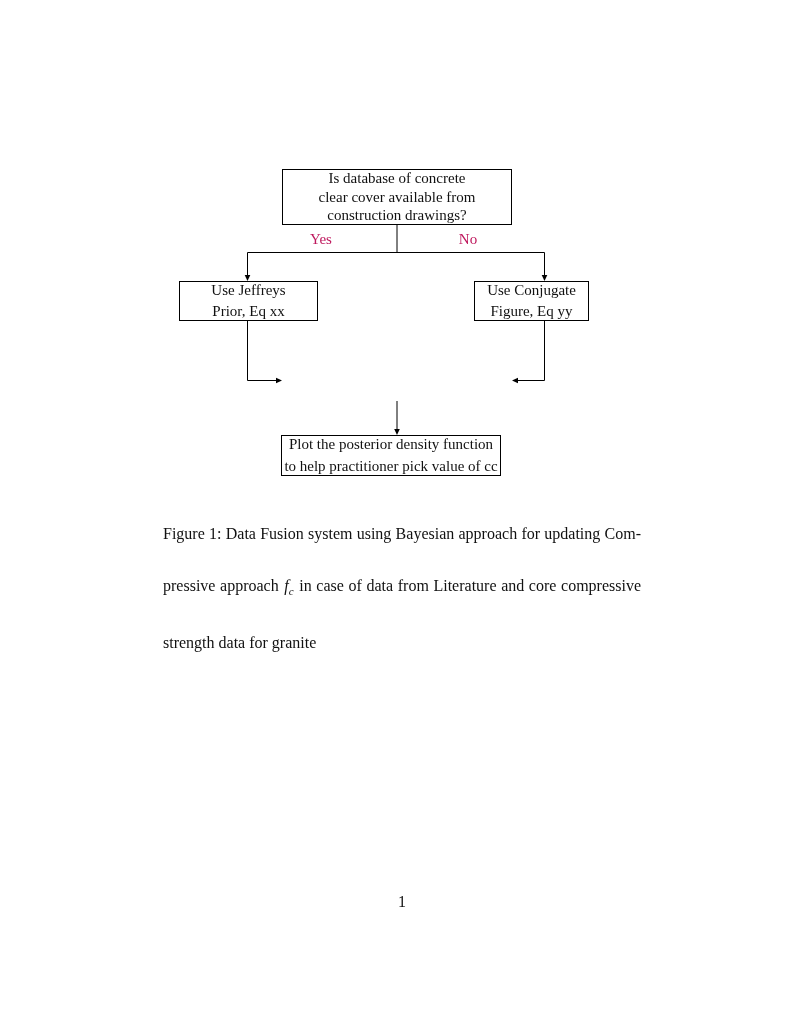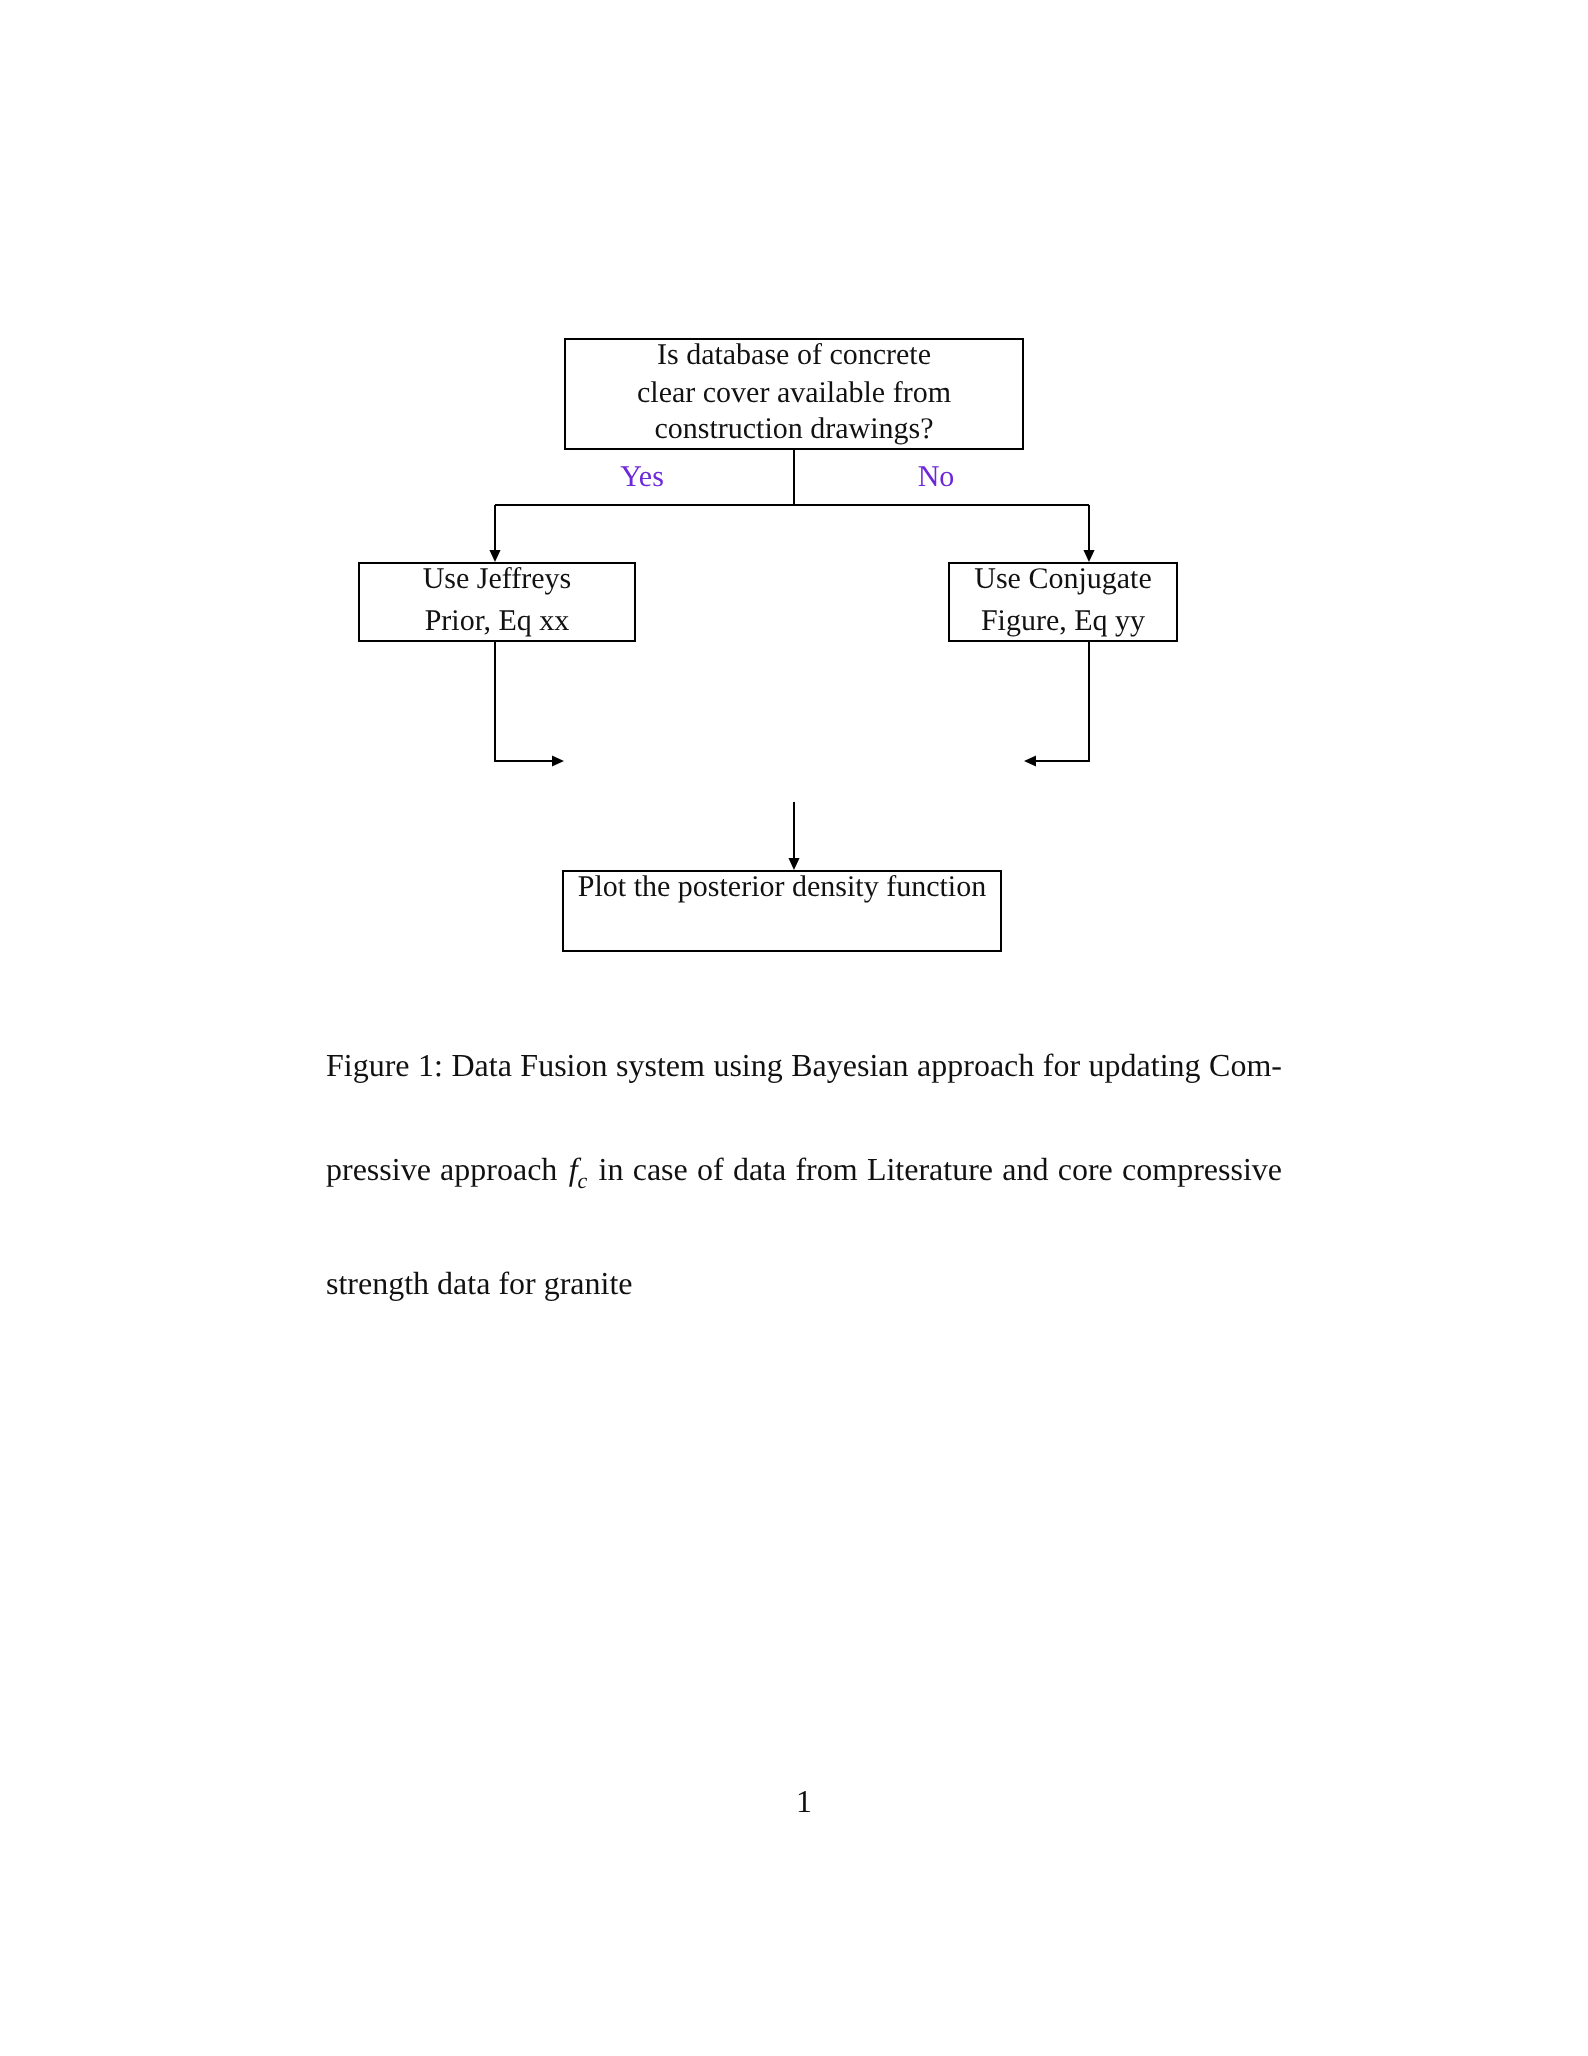--- a/index.html
+++ b/index.html
@@ -33,21 +33,21 @@
   #node-jeffreys  { left: 179px; top: 281px; width: 139px; height: 40px; }
   #node-conjugate { left: 474px; top: 281px; width: 115px; height: 40px; }
   #node-posterior { left: 282px; top: 361px; width: 230px; height: 40px; }
   #node-plot      { left: 281px; top: 435px; width: 220px; height: 41px; }
   .edge-label {
     position: absolute;
     font-size: 15px;
     line-height: 15px;
     width: 50px;
     text-align: center;
-    color: #6d28d9;
+    color: #be185d;
   }
   #label-yes { left: 296px; top: 232px; }
   #label-no  { left: 443px; top: 232px; }
   .caption {
     position: absolute;
     left: 163px;
     top: 492px;
     width: 478px;
     font-size: 16px;
     line-height: 20px;
@@ -108,20 +108,21 @@
     </div>
 
     <div class="node" id="node-conjugate">
       <span>Use Conjugate</span>
       <span>Figure, Eq yy</span>
     </div>
 
 
     <div class="node" id="node-plot">
       <span>Plot the posterior density function</span>
+      <span>to help practitioner pick value of cc</span>
     </div>
 
   </div>
 
   <div class="caption">
     <div class="cap-line">Figure 1: Data Fusion system using Bayesian approach for updating Com-</div>
     <div class="cap-line"><span>pressive approach </span><span class="math-group"><span>f</span><sub>c</sub></span><span> in case of data from Literature and core compressive</span></div>
     <div class="cap-line last">strength data for granite</div>
   </div>
 

